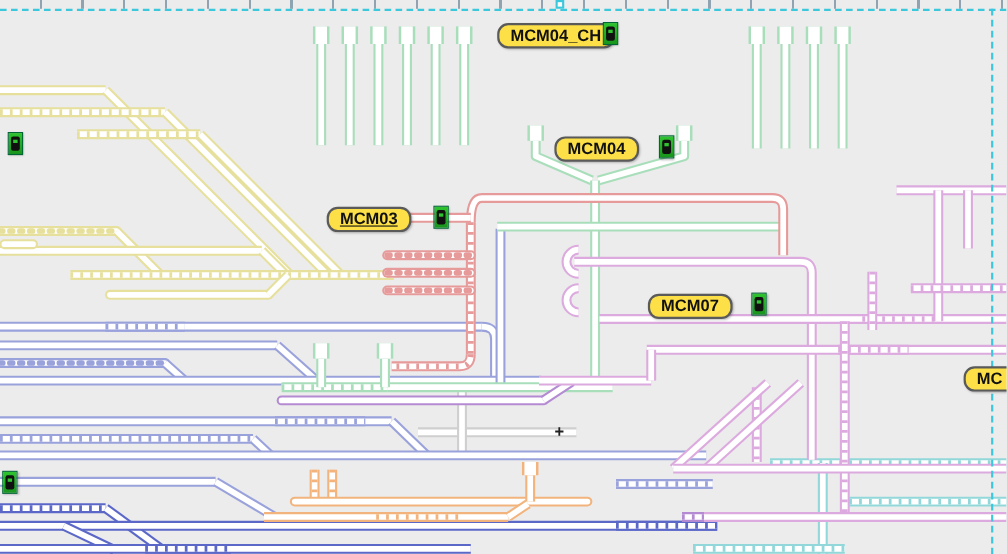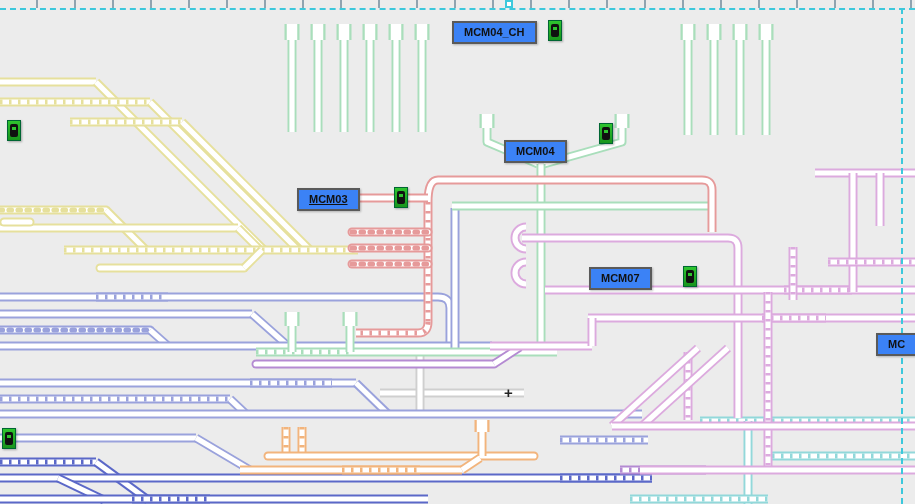--- a/index.html
+++ b/index.html
@@ -21,22 +21,22 @@
   .cap{stroke-width:15;}
   .inner.cap{stroke-width:10.5 !important;}
   .tie{fill:none;stroke-width:5.2;stroke-dasharray:2.5 6.5;}
   .rc{stroke-linecap:round;}
   .yellow{stroke:#e6e09c}.green{stroke:#a9debb}.red{stroke:#e69a9a}
   .pink{stroke:#dcaade}.purple{stroke:#b48ad2}.blue{stroke:#9aa2dc}
   .dblue{stroke:#5b68c8}.orange{stroke:#f2b47c}.cyan{stroke:#92d8da}.gray{stroke:#cfcfcf}
   
   .lbl{
     position:absolute;z-index:5;height:19px;line-height:19px;
-    padding:0 10px;background:#3b82f6;border:2px solid #5a5a5a;border-radius:0;
-    font-size:11px;font-weight:bold;color:#111;white-space:nowrap;
+    padding:0 10px;background:#fde047;border:2px solid #5a5a5a;border-radius:10px;
+    font-size:15px;font-weight:bold;color:#111;white-space:nowrap;
     box-shadow:1px 1px 2px rgba(0,0,0,.25);
   }
   
   .ind{
     position:absolute;z-index:5;width:14px;height:21px;box-sizing:border-box;
     background:linear-gradient(180deg,#2fc42f,#18951c);border:1px solid #063;
     display:flex;align-items:center;justify-content:center;
     box-shadow:1px 1px 2px rgba(0,0,0,.3);
   }
   .ind .glyph{width:8px;height:13px;background:#101010;border-radius:2px;position:relative;}
@@ -340,21 +340,21 @@
       <path class="pink tie" d="M828,262 H915"></path>
   </g>
 </svg>
 
 <div class="ticks"></div>
 <div class="sel-top"></div>
 <div class="sel-right"></div>
 <div class="handle"></div>
 
 <div class="lbl" style="left:452px;top:21px;">MCM04_CH</div>
-<div class="lbl" style="left:504px;top:140px;text-align:right;">MCM04</div>
+<div class="lbl" style="left:504px;top:124px;text-align:right;">MCM04</div>
 <div class="lbl" style="left:297px;top:188px;text-decoration:underline;">MCM03</div>
 <div class="lbl" style="left:589px;top:267px;">MCM07</div>
 <div class="lbl" style="left:876px;top:333px;min-width:50px;">MC</div>
 
 <div class="ind" style="left:548px;top:20px;">
   <span class="glyph"></span>
   </div>
 <div class="ind" style="left:599px;top:123px;">
   <span class="glyph"></span>
   </div>

